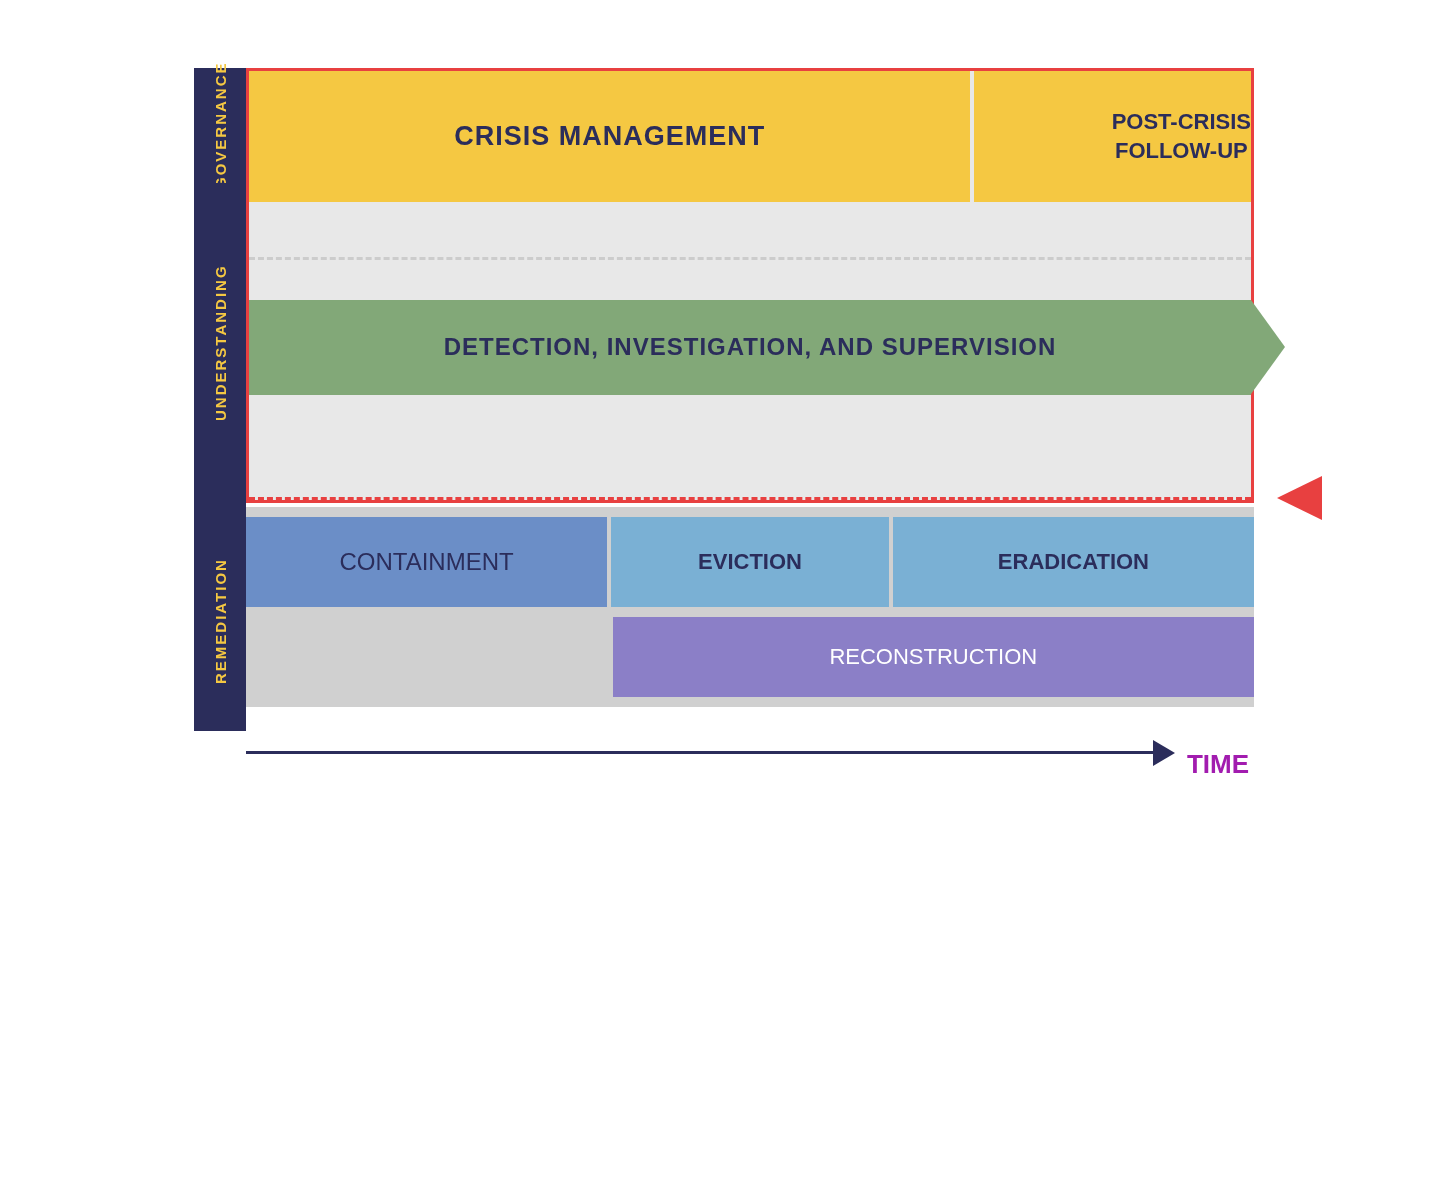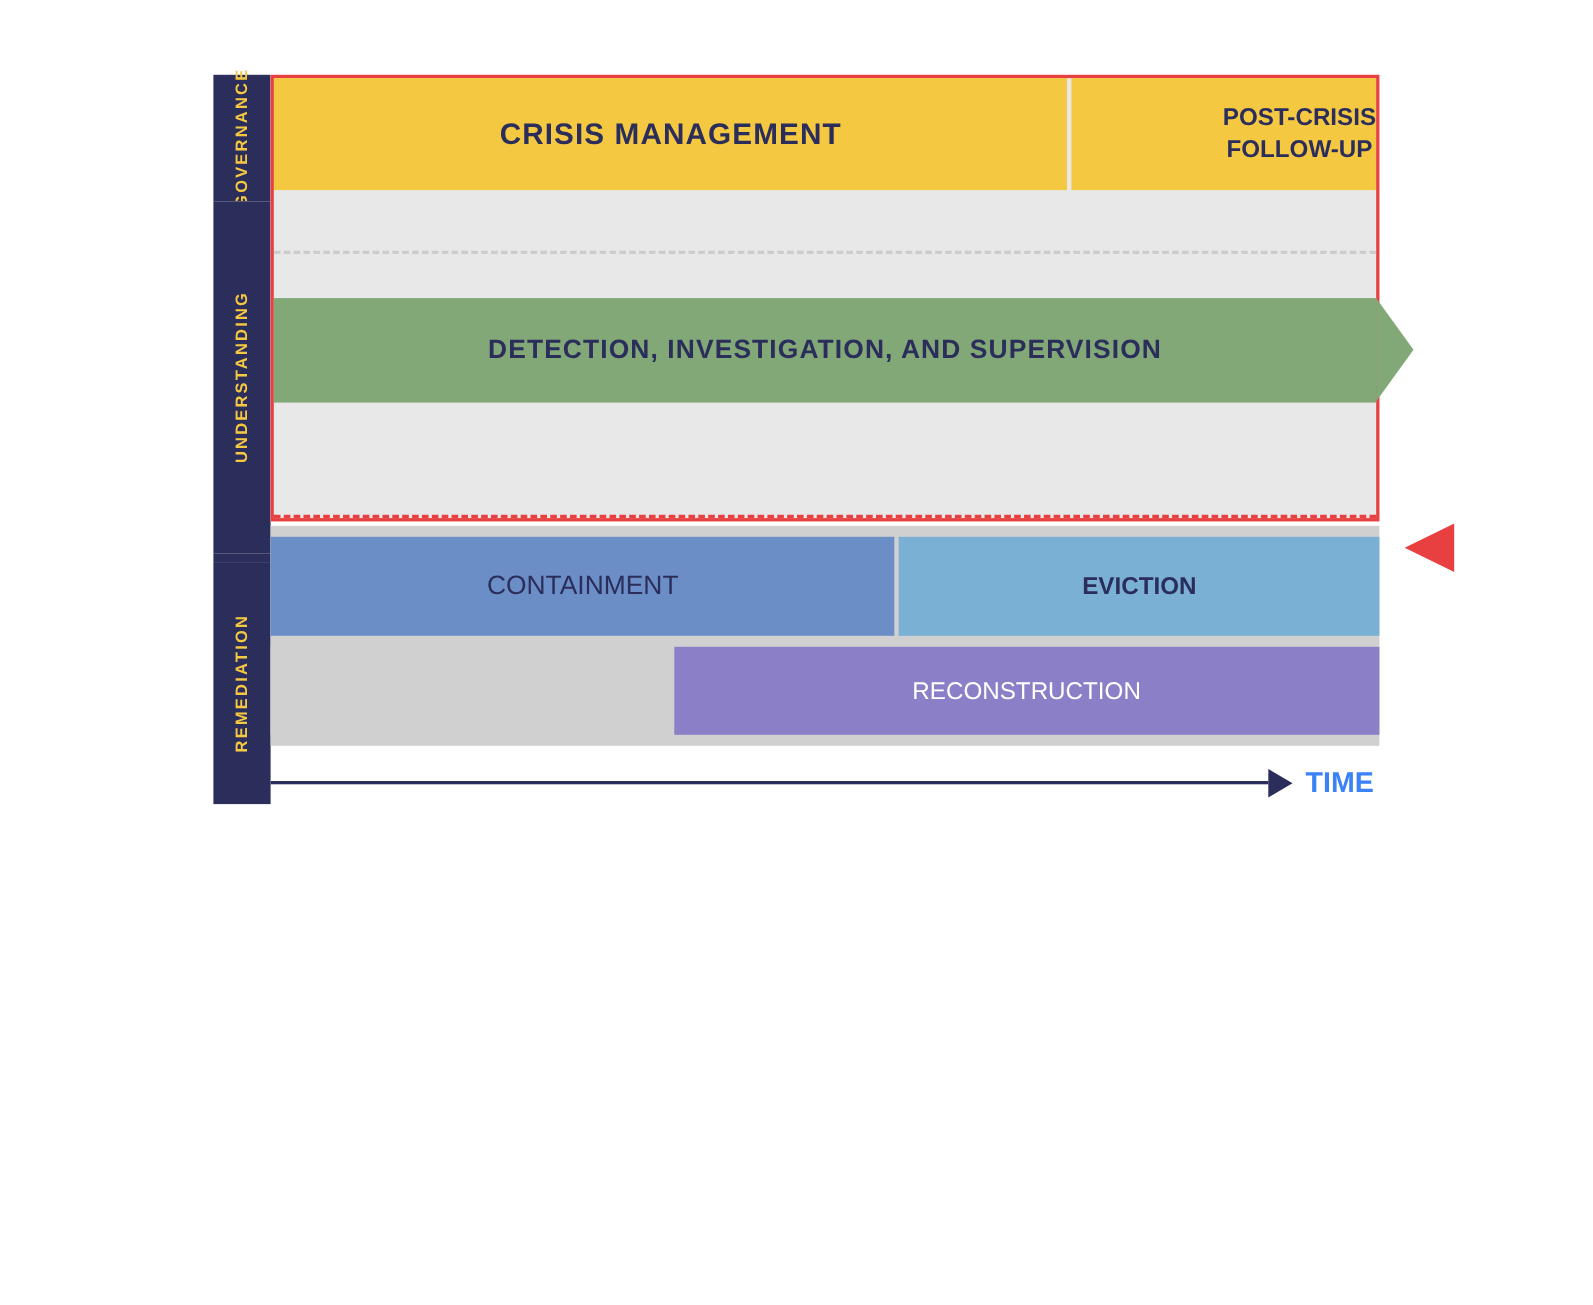--- a/index.html
+++ b/index.html
@@ -119,21 +119,21 @@
 
       <div style="height:8px; background:#2b2d5b;"></div>
 
       <div class="label-rem" style="height:220px; font-size:15px; letter-spacing:2px; padding:8px 0;">REMEDIATION</div>
     </div>
 
     <div class="content-column" style="position:relative;">
 
       <div class="outer-red-box" style="border: 3.5px solid #e84040; background: #e8e8e8; position: relative;">
 
-        <div style="display:flex; flex-direction:row; height:102px; gap:4px;">
+        <div style="display:flex; flex-direction:row; height:131px; gap:4px;">
           <div style="flex:3; background:#f5c842; display:flex; align-items:center; justify-content:center;">
             <span style="font-size:27px; font-weight:900; color:#2b2d5b; letter-spacing:1px; font-family: Arial Black, Arial, sans-serif;">CRISIS MANAGEMENT</span>
           </div>
           <div style="flex:1.15; background:#f5c842; display:flex; align-items:center; justify-content:flex-end;">
             <span style="font-size:22px; font-weight:900; color:#2b2d5b; text-align:center; line-height:1.3; font-family: Arial Black, Arial, sans-serif; white-space:pre-line;">POST-CRISIS
 FOLLOW-UP</span>
           </div>
         </div>
 
         <div style="position:relative; height:110px; background:#e8e8e8;">
@@ -159,33 +159,36 @@
 
       <div style="background:#d0d0d0; margin-top:4px;">
 
         <div style="display:flex; flex-direction:row; height:105px; gap:4px; padding:10px 0 5px 0;">
           <div style="flex:1.3; background:#6b8ec7; display:flex; align-items:center; justify-content:center;">
             <span style="font-size:24px; font-weight:400; color:#2b2d5b; font-family: Arial Black, Arial, sans-serif;">CONTAINMENT</span>
           </div>
           <div style="flex:1; background:#7ab0d4; display:flex; align-items:center; justify-content:center;">
             <span style="font-size:22px; font-weight:900; color:#2b2d5b; font-family: Arial Black, Arial, sans-serif; text-align: center;">EVICTION</span>
           </div>
+          <div style="flex:1.3; background:#7ab0d4; display:flex; align-items:center; justify-content:center;">
+            <span style="font-size:22px; font-weight:900; color:#2b2d5b; font-family: Arial Black, Arial, sans-serif;">ERADICATION</span>
+          </div>
         </div>
 
         <div style="display:flex; flex-direction:row; height:95px; gap:4px; padding:5px 0 10px 0;">
           <div style="flex:1.3; background:#d0d0d0;"></div>
           <div style="flex:2.3; background:#8b7fc7; display:flex; align-items:center; justify-content:center;">
             <span style="font-size:22px; font-weight:400; color:#ffffff; font-family: Arial Black, Arial, sans-serif;">RECONSTRUCTION</span>
           </div>
         </div>
       </div>
 
       <div style="display:flex; flex-direction:row; align-items:center; padding-top:18px; padding-right:5px;">
         <div style="flex:1; height:3px; background:#2b2d5b; position:relative;"></div>
         <div style="width:0; height:0; border-top:13px solid transparent; border-bottom:13px solid transparent; border-left:22px solid #2b2d5b;"></div>
-        <span style="font-size:26px; font-weight:900; color:#3b82f6; margin-left:12px; font-family: Arial Black, Arial, sans-serif;">TIME</span>
+        <span style="font-size:26px; font-weight:900; color:#a21caf; margin-left:12px; font-family: Arial Black, Arial, sans-serif; margin-top: 24px;">TIME</span>
       </div>
 
     </div>
 
   </div>
 
 </div>
 
 </body></html>

